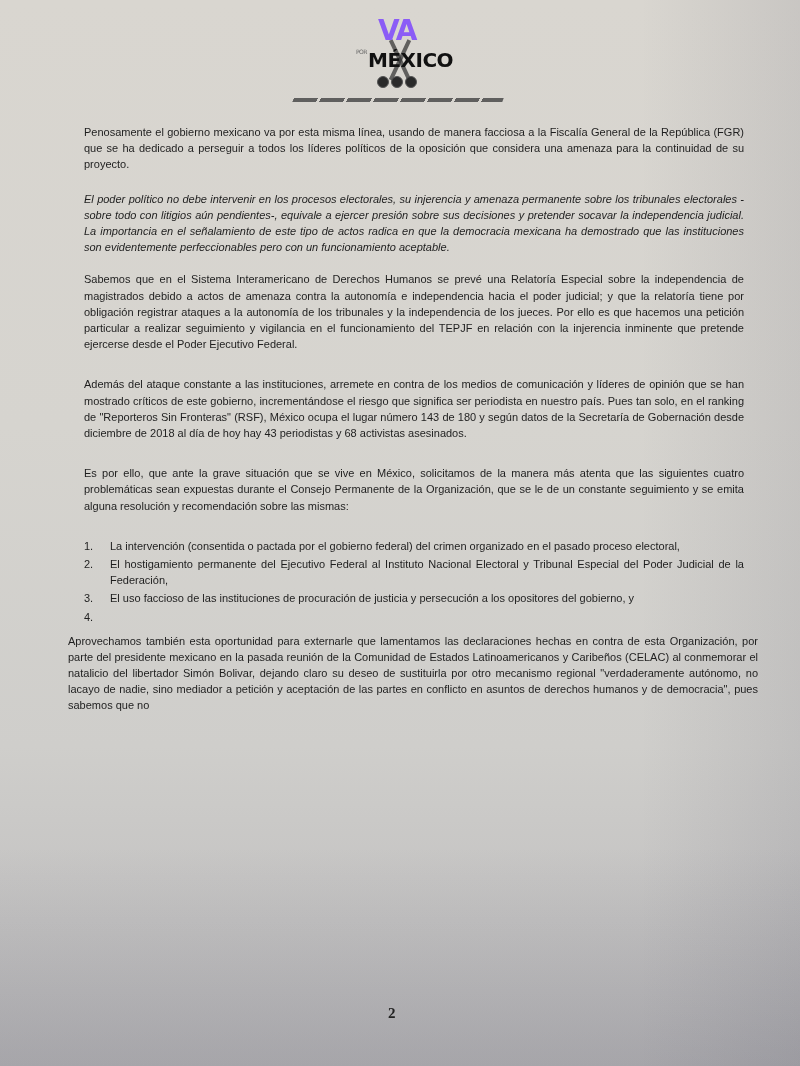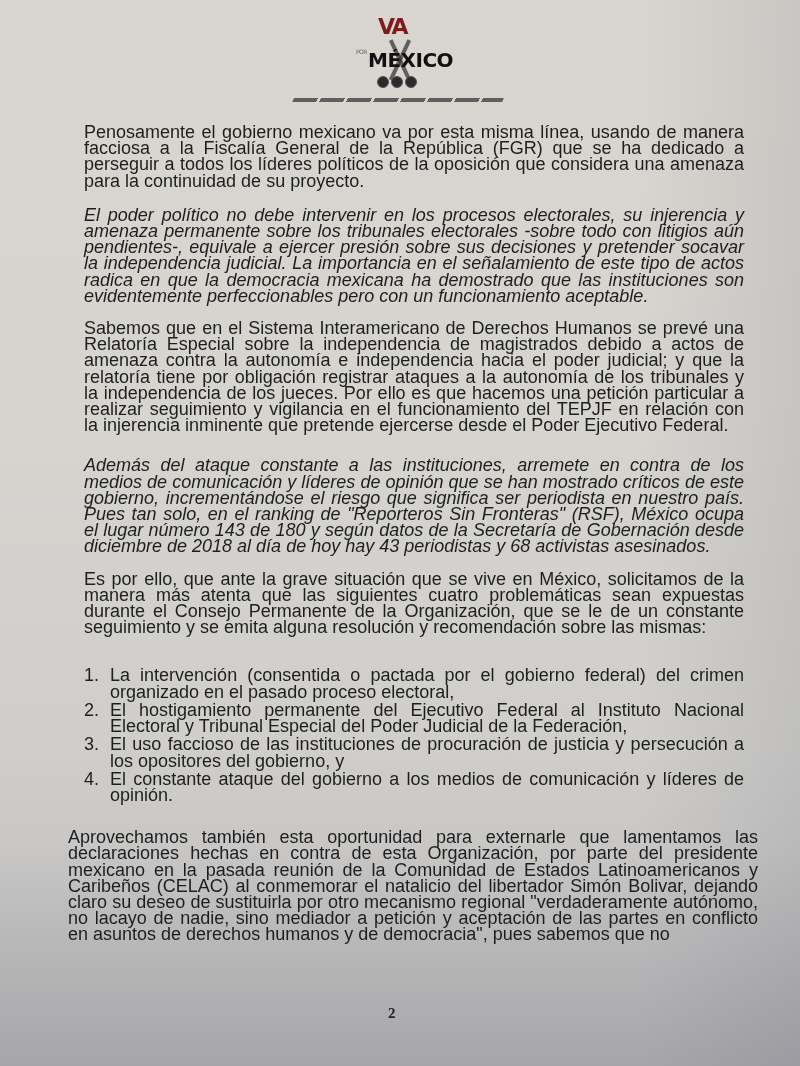--- a/index.html
+++ b/index.html
@@ -23,22 +23,22 @@
       pointer-events: none;
     }
     
     .logo {
       position: absolute;
       left: 350px; top: 12px;
       width: 100px; height: 80px;
     }
     .logo .va {
       position: absolute; left: 28px; top: 2px;
-      font-weight: 900; font-size: 22px; letter-spacing: -2px;
-      color: #7f1d1d; font-family: "DejaVu Sans", sans-serif;
+      font-weight: 900; font-size: 28px; letter-spacing: -2px;
+      color: #8b5cf6; font-family: "DejaVu Sans", sans-serif;
     }
     .logo .mexico {
       position: absolute; left: 6px; top: 36px;
       font-weight: 900; font-size: 20px; letter-spacing: -0.5px;
       color: #111; font-family: "DejaVu Sans", sans-serif;
     }
     .logo .mexico .por-small { font-size: 6px; font-weight: 400; color:#666; vertical-align: top; margin-right:1px;}
     .logo .cross {
       position: absolute; left: 48px; top: 26px; width: 4px; height: 44px;
       background: #2e2e2e; transform: rotate(25deg); opacity: 0.7;
@@ -60,32 +60,32 @@
       width: 210px; height: 4px;
       background: repeating-linear-gradient(90deg, #4a4a4a 0 24px, transparent 24px 27px);
       transform: skewX(-20deg);
       opacity: 0.85;
     }
     
     .content {
       position: absolute;
       left: 84px; top: 124px;
       width: 660px;
-      font-size: 18px;
+      font-size: 11px;
       line-height: 16.2px;
     }
     .para {
       margin: 0 0 16px 0;
       text-align: justify;
     }
     .p1 { margin-bottom: 18px; }
     .p2 { margin-bottom: 16px; font-style: italic; }
     .p3 { margin-bottom: 24px; }
-    .p4 { margin-bottom: 16px; font-style: italic; }
-    .p5 { margin-bottom: 32px; }
+    .p4 { margin-bottom: 24px; }
+    .p5 { margin-bottom: 24px; }
     .list {
       margin: 0 0 26px 0;
       padding: 0;
       list-style: none;
     }
     .list li {
       position: relative;
       padding-left: 26px;
       text-align: justify;
       margin: 0 0 2px 0;
@@ -130,19 +130,19 @@
   <p class="para p1">Penosamente el gobierno mexicano va por esta misma línea, usando de manera facciosa a la Fiscalía General de la República (FGR) que se ha dedicado a perseguir a todos los líderes políticos de la oposición que considera una amenaza para la continuidad de su proyecto.</p>
   <p class="para p2">El poder político no debe intervenir en los procesos electorales, su injerencia y amenaza permanente sobre los tribunales electorales -sobre todo con litigios aún pendientes-, equivale a ejercer presión sobre sus decisiones y pretender socavar la independencia judicial. La importancia en el señalamiento de este tipo de actos radica en que la democracia mexicana ha demostrado que las instituciones son evidentemente perfeccionables pero con un funcionamiento aceptable.</p>
   <p class="para p3">Sabemos que en el Sistema Interamericano de Derechos Humanos se prevé una Relatoría Especial sobre la independencia de magistrados debido a actos de amenaza contra la autonomía e independencia hacia el poder judicial; y que la relatoría tiene por obligación registrar ataques a la autonomía de los tribunales y la independencia de los jueces. Por ello es que hacemos una petición particular a realizar seguimiento y vigilancia en el funcionamiento del TEPJF en relación con la injerencia inminente que pretende ejercerse desde el Poder Ejecutivo Federal.</p>
   <p class="para p4">Además del ataque constante a las instituciones, arremete en contra de los medios de comunicación y líderes de opinión que se han mostrado críticos de este gobierno, incrementándose el riesgo que significa ser periodista en nuestro país. Pues tan solo, en el ranking de "Reporteros Sin Fronteras" (RSF), México ocupa el lugar número 143 de 180 y según datos de la Secretaría de Gobernación desde diciembre de 2018 al día de hoy hay 43 periodistas y 68 activistas asesinados.</p>
   <p class="para p5">Es por ello, que ante la grave situación que se vive en México, solicitamos de la manera más atenta que las siguientes cuatro problemáticas sean expuestas durante el Consejo Permanente de la Organización, que se le de un constante seguimiento y se emita alguna resolución y recomendación sobre las mismas:</p>
 
   <ol class="list">
     <li><span class="num">1.</span><span>La intervención (consentida o pactada por el gobierno federal) del crimen organizado en el pasado proceso electoral,</span></li>
     <li><span class="num">2.</span><span>El hostigamiento permanente del Ejecutivo Federal al Instituto Nacional Electoral y Tribunal Especial del Poder Judicial de la Federación,</span></li>
     <li><span class="num">3.</span><span>El uso faccioso de las instituciones de procuración de justicia y persecución a los opositores del gobierno, y</span></li>
-    <li><span class="num">4.</span><span>El constante ataque del gobierno a los medios de comunicación y líderes de opinión.</span></li>
+    <li><span class="num">4.</span></li>
   </ol>
 
   <p class="para p6">Aprovechamos también esta oportunidad para externarle que lamentamos las declaraciones hechas en contra de esta Organización, por parte del presidente mexicano en la pasada reunión de la Comunidad de Estados Latinoamericanos y Caribeños (CELAC) al conmemorar el natalicio del libertador Simón Bolivar, dejando claro su deseo de sustituirla por otro mecanismo regional "verdaderamente autónomo, no lacayo de nadie, sino mediador a petición y aceptación de las partes en conflicto en asuntos de derechos humanos y de democracia", pues sabemos que no</p>
 </div>
 
 <div class="page-number">2</div>
 
 </body></html>

